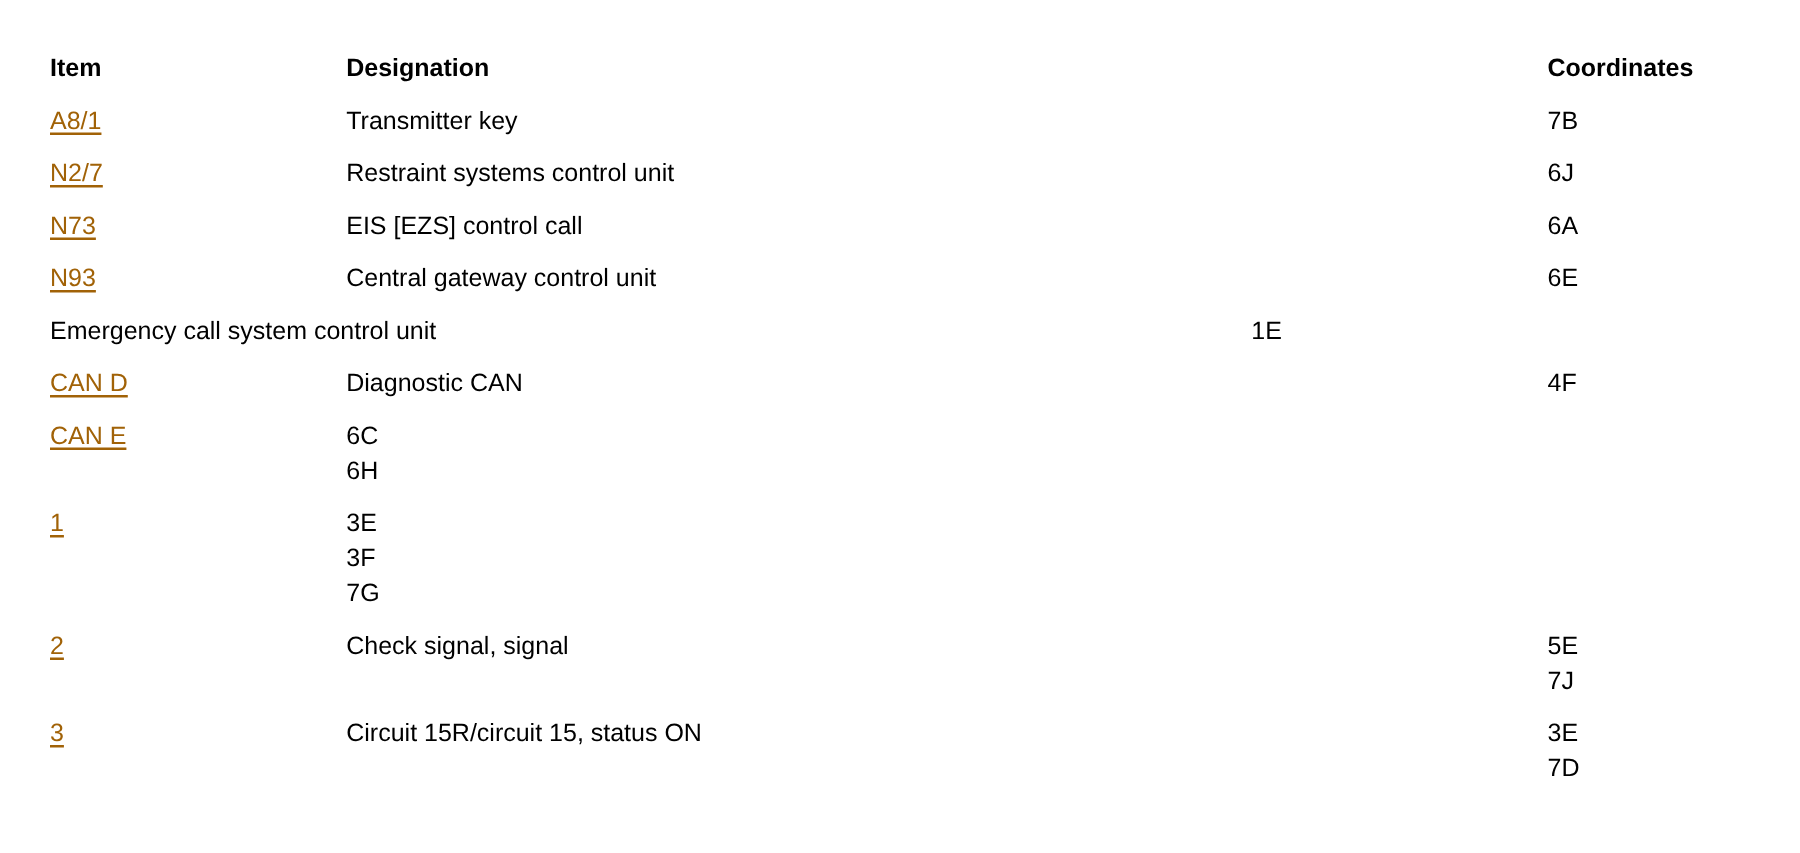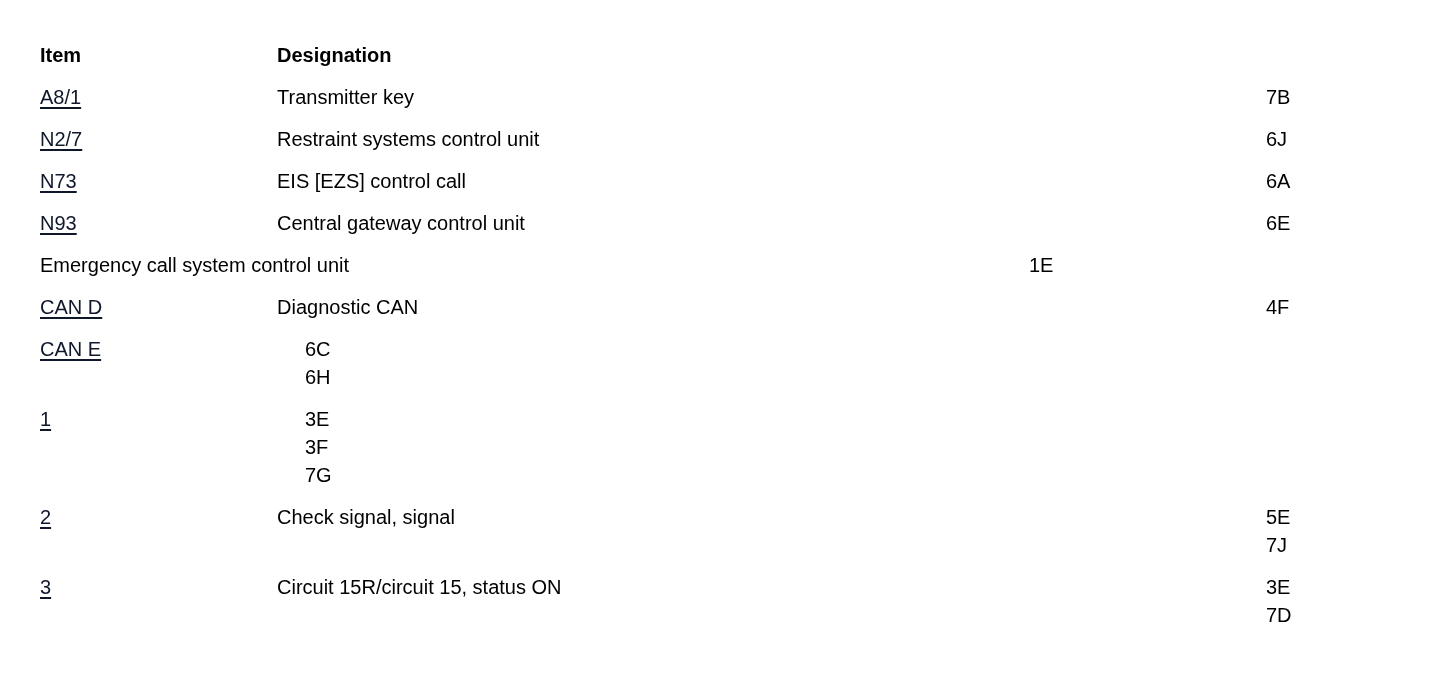--- a/index.html
+++ b/index.html
@@ -23,36 +23,37 @@
   .cell {
     font-size: 20px;
     line-height: 28px;
     white-space: nowrap;
   }
   .col-item  { width: 237px; flex: 0 0 237px; }
   .col-desig { width: 961px; flex: 0 0 961px; }
   .col-coord { flex: 1 1 auto; }
   .hdr { font-weight: bold; }
   .item-link {
-    color: #0f172a;
+    color: #a16207;
     text-decoration: underline;
     text-decoration-thickness: 2px;
     text-underline-offset: 3px;
     cursor: pointer;
   }
-  .coord-line { line-height: 28px; margin-left: 28px; }
+  .coord-line { line-height: 28px; }
 </style>
 </head>
 <body>
 
 <div class="doc">
 
   <div class="row">
     <div class="cell col-item hdr">Item</div>
     <div class="cell col-desig hdr">Designation</div>
+    <div class="cell col-coord hdr">Coordinates</div>
   </div>
 
   <div class="row">
     <div class="cell col-item"><span class="item-link">A8/1</span></div>
     <div class="cell col-desig">Transmitter key</div>
     <div class="cell col-coord">
       <div class="coord-line">7B</div>
     </div>
   </div>
 

